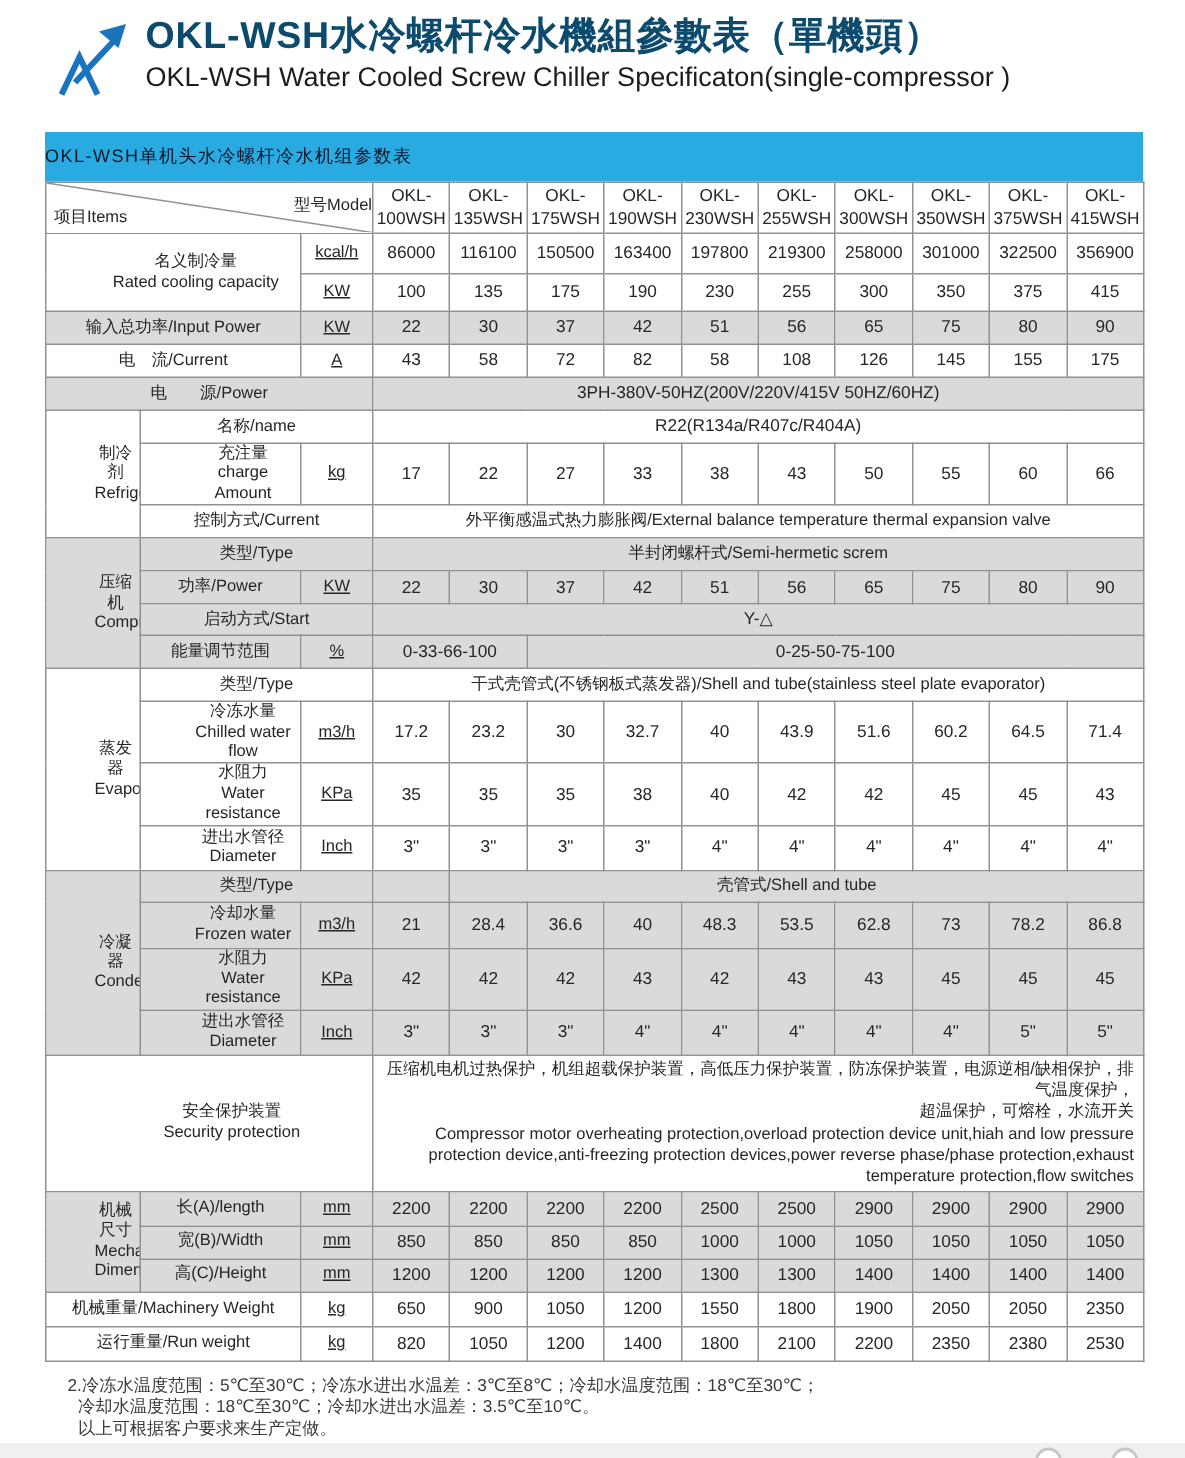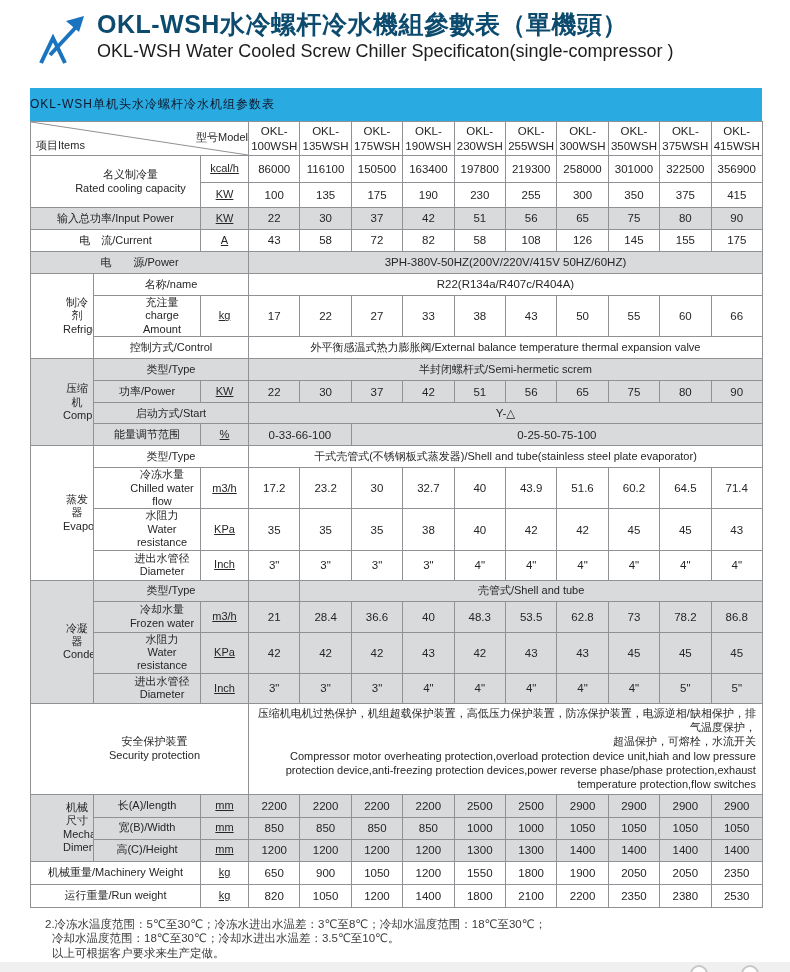--- a/index.html
+++ b/index.html
@@ -186,21 +186,21 @@
           <td>27</td>
           <td>33</td>
           <td>38</td>
           <td>43</td>
           <td>50</td>
           <td>55</td>
           <td>60</td>
           <td>66</td>
     </tr>
     <tr class="white" style="height:22px">
-      <td colspan="2" class="lbl">控制方式/Control</td>
+      <td colspan="2" class="lbl">控制方式/Current</td>
       <td colspan="10" class="lbl">外平衡感温式热力膨胀阀/External balance temperature thermal expansion valve</td>
     </tr>
 
     <tr class="gray" style="height:22px">
       <td rowspan="4" class="lbl ml">压缩机
 Compressor</td>
       <td colspan="2" class="lbl">类型/Type</td>
       <td colspan="10" class="lbl">半封闭螺杆式/Semi-hermetic screm</td>
     </tr>
     <tr class="gray" style="height:22px">

